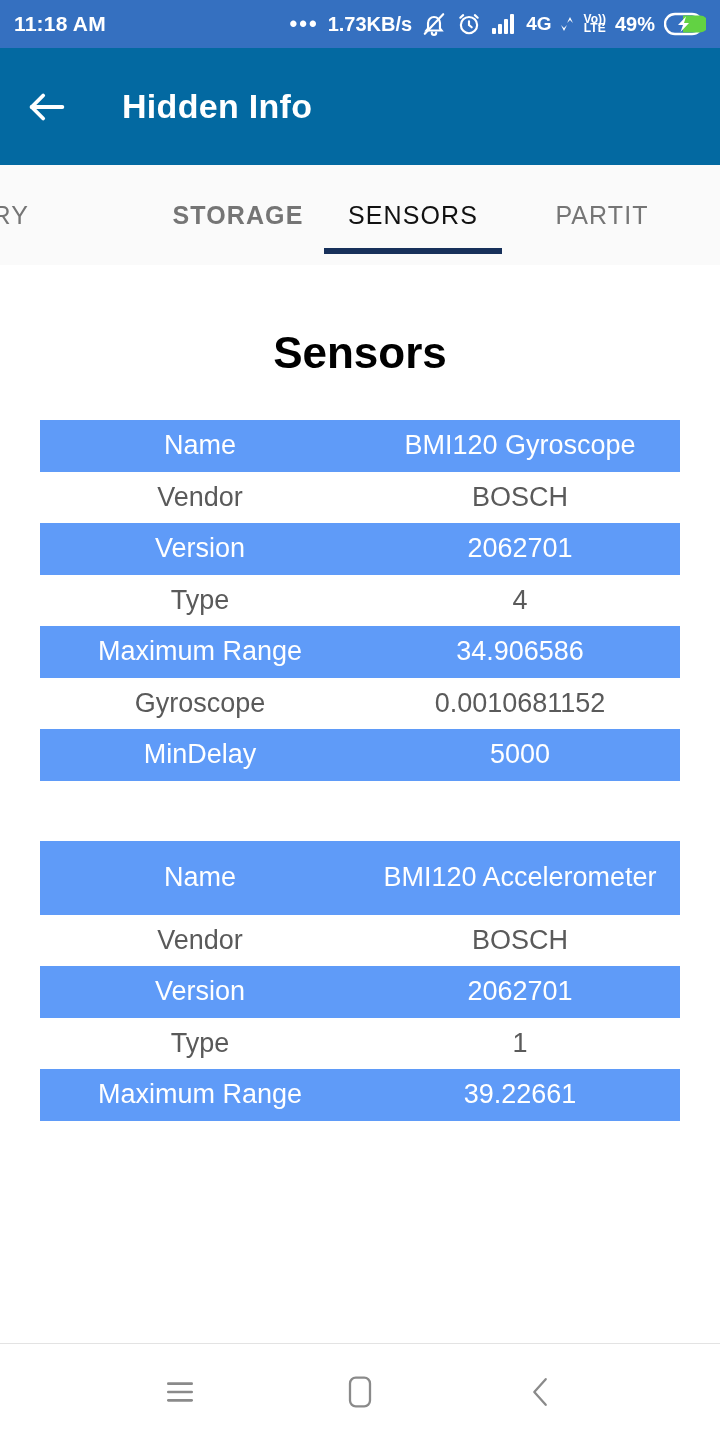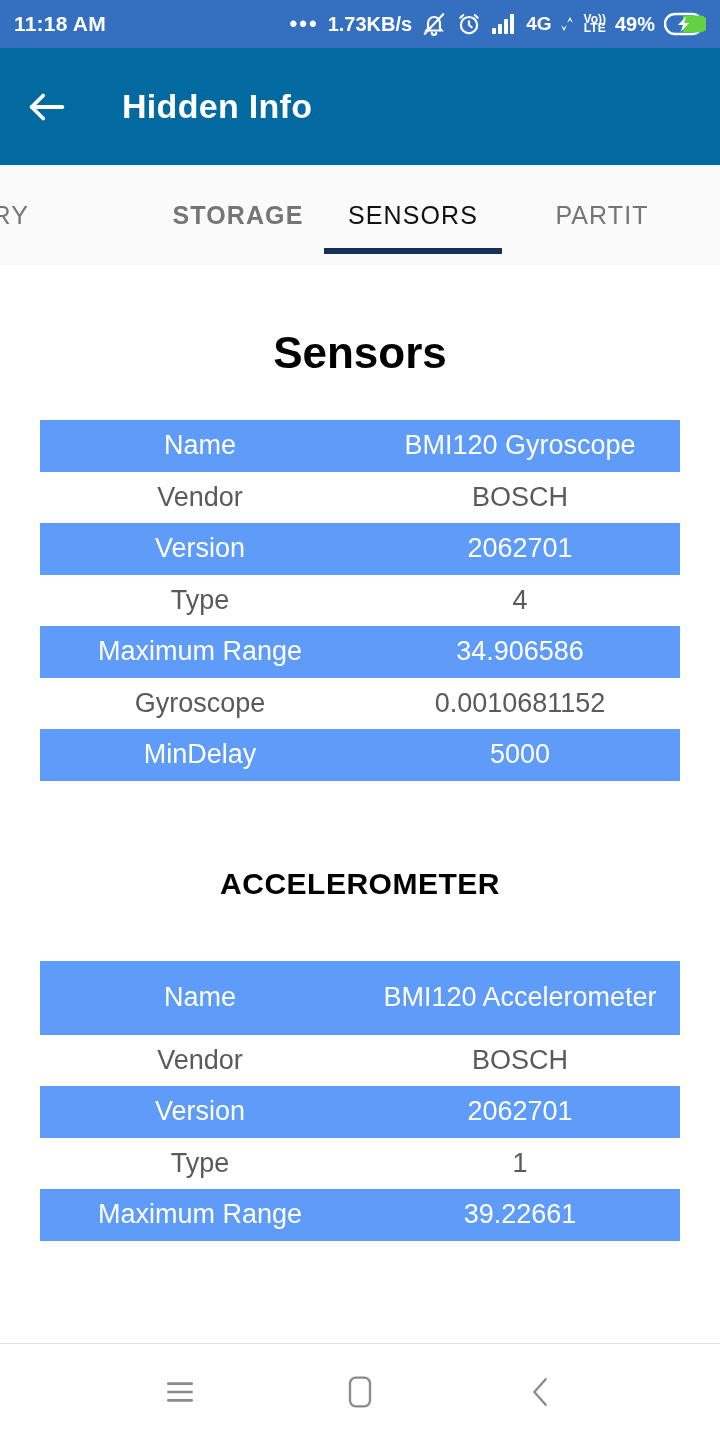--- a/index.html
+++ b/index.html
@@ -216,21 +216,20 @@
       <div class="row even">
         <div class="k">Gyroscope</div>
         <div class="v">0.0010681152</div>
       </div>
       <div class="row odd">
         <div class="k">MinDelay</div>
         <div class="v">5000</div>
       </div>
     </div>
 
-    <div class="section-title accel-title">ACCELEROMETER</div>
     <div class="table accel-table">
       <div class="row odd tall">
         <div class="k">Name</div>
         <div class="v">BMI120 Accelerometer</div>
       </div>
       <div class="row even">
         <div class="k">Vendor</div>
         <div class="v">BOSCH</div>
       </div>
       <div class="row odd">

